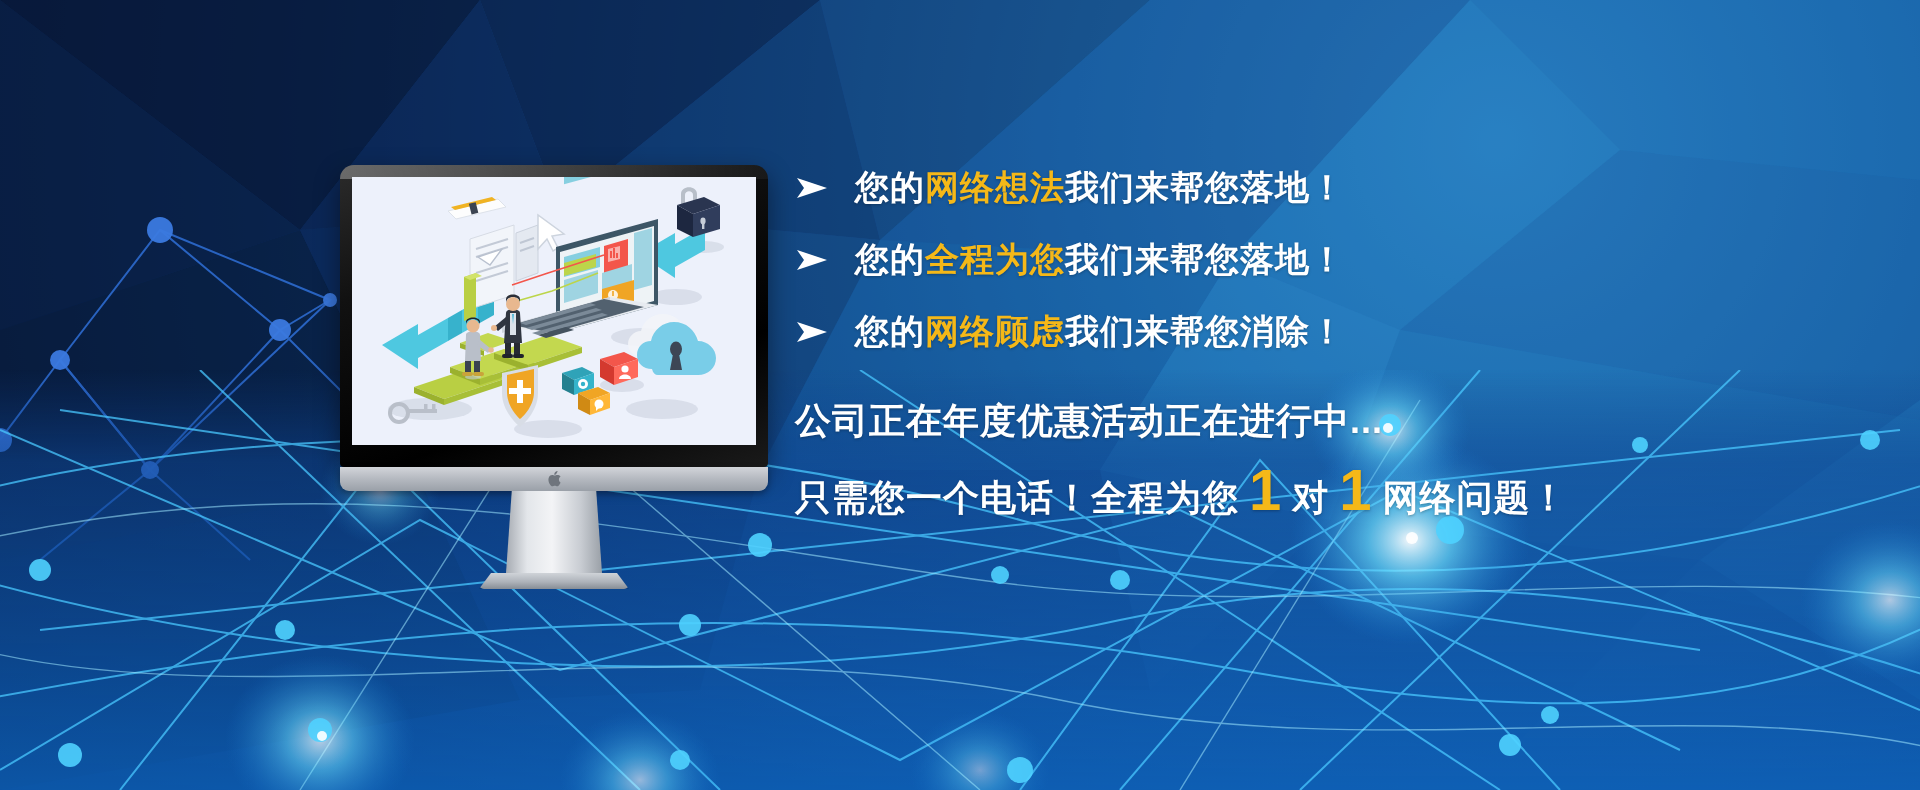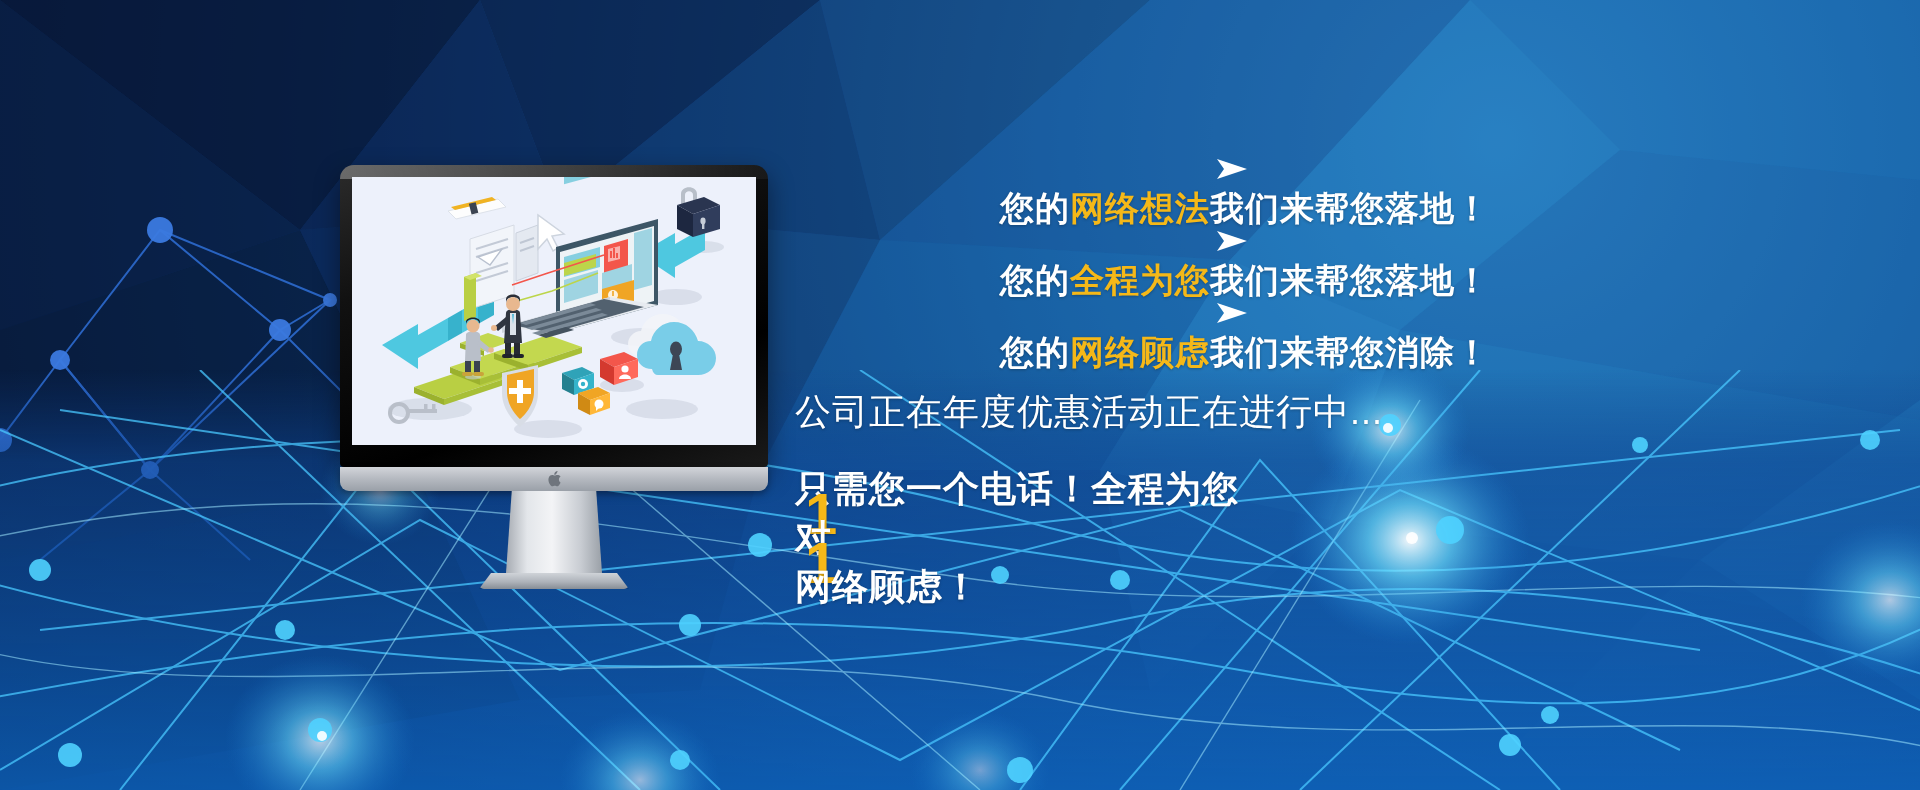--- a/index.html
+++ b/index.html
@@ -101,58 +101,56 @@
   .copy {
     position: absolute;
     left: 795px;
     top: 152px;
     width: 900px;
   }
   .bullet-line {
     display: flex;
     align-items: center;
     height: 72px;
-    flex-direction: column;
   }
   .bullet-icon {
     width: 34px;
     height: 26px;
     flex: 0 0 34px;
     margin-right: 26px;
   }
   .bullet-text {
     font-size: 34px;
     font-weight: 700;
     color: #ffffff;
     letter-spacing: 1px;
     white-space: nowrap;
     text-shadow: 0 1px 3px rgba(0,0,0,.28);
   }
   .hl { color: #f5b818; }
 
   .promo-line {
-    margin-top: 20px;
+    margin-top: 29px;
     font-size: 36px;
-    font-weight: 400;
+    font-weight: 700;
     color: #ffffff;
     letter-spacing: 1px;
     white-space: nowrap;
     text-shadow: 0 1px 3px rgba(0,0,0,.28);
   }
   .cta-line {
     margin-top: 28px;
     font-size: 36px;
     font-weight: 700;
     color: #ffffff;
     letter-spacing: 1px;
     white-space: nowrap;
     display: flex;
     align-items: baseline;
     text-shadow: 0 1px 3px rgba(0,0,0,.28);
-    flex-direction: column;
   }
   .big-num {
     color: #f5b818;
     font-size: 58px;
     font-weight: 700;
     line-height: 0;
     padding: 0 10px;
     font-family: "Liberation Sans", "DejaVu Sans", sans-serif;
   }
 </style>
@@ -518,17 +516,17 @@
       <div class="bullet-text"><span>您的</span><span class="hl">网络顾虑</span><span>我们来帮您消除！</span></div>
     </div>
 
     <div class="promo-line">公司正在年度优惠活动正在进行中...</div>
 
     <div class="cta-line">
       <span>只需您一个电话！全程为您</span>
       <span class="big-num">1</span>
       <span>对</span>
       <span class="big-num">1</span>
-      <span>网络顾虑！</span>
+      <span>网络问题！</span>
     </div>
   </div>
 
 </div>
 
 </body></html>

